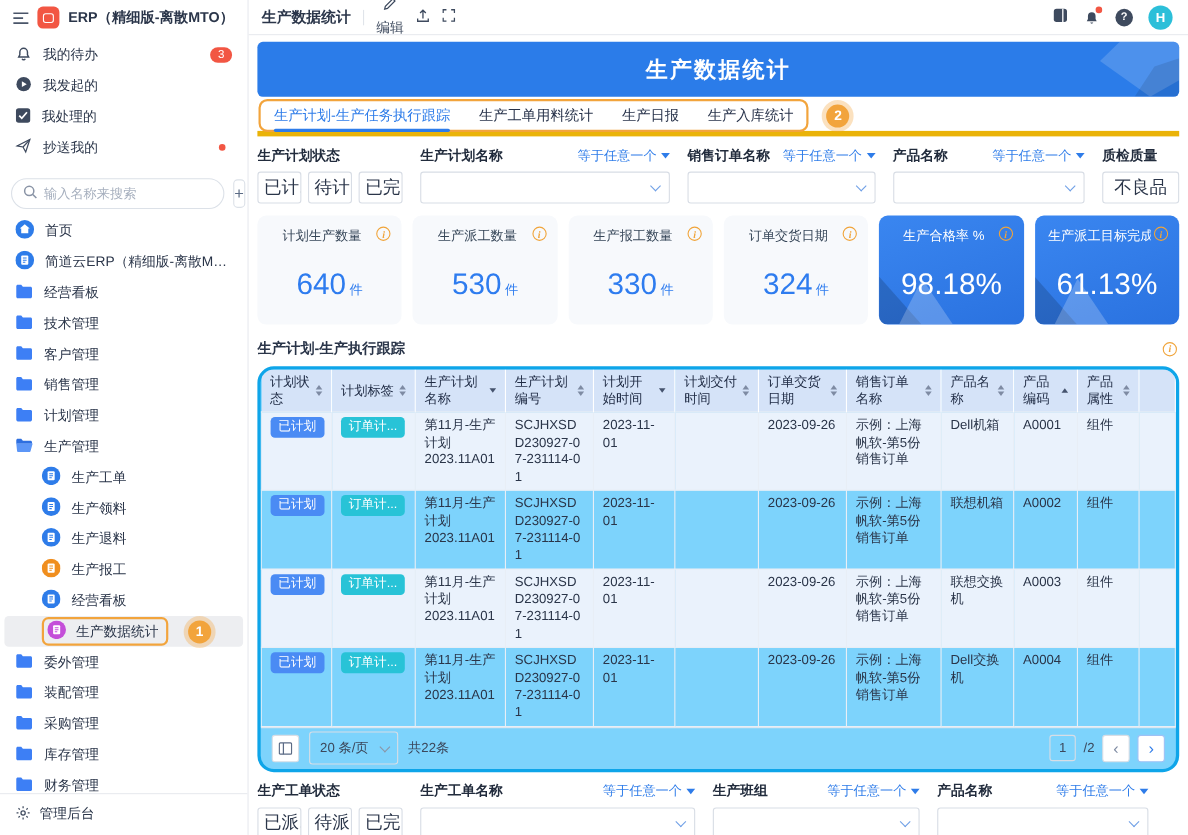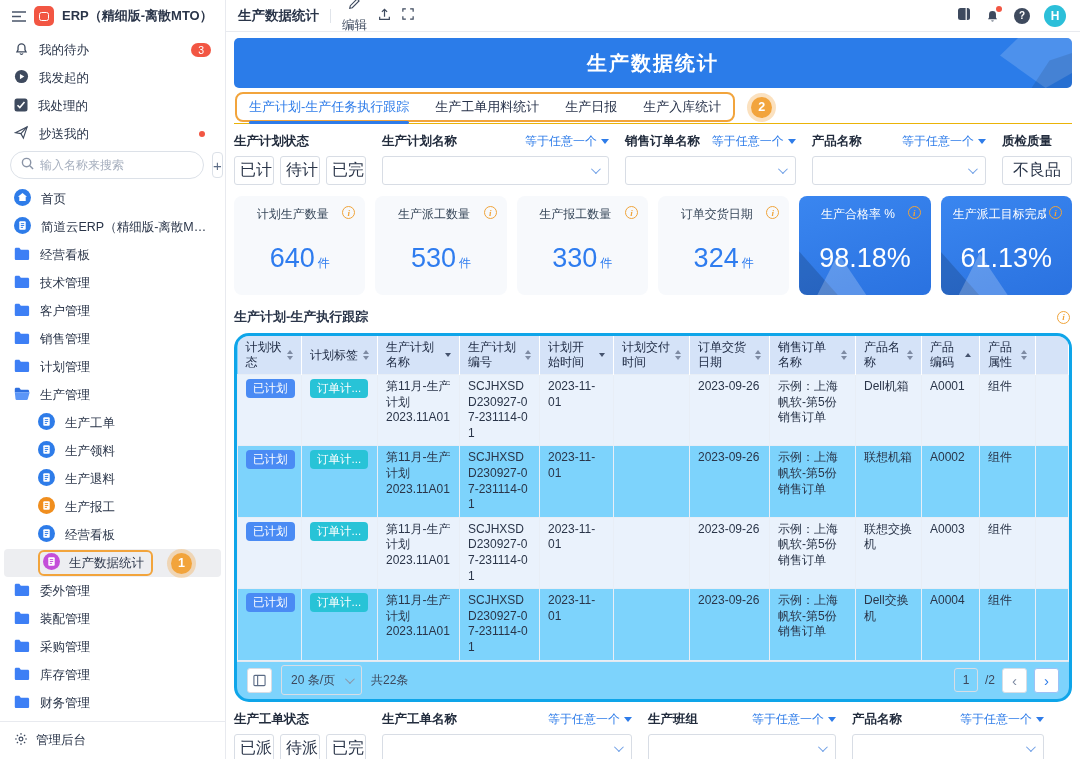--- a/index.html
+++ b/index.html
@@ -11,21 +11,21 @@
   .sb-header { height:32px; display:flex; align-items:center; gap:8px; padding:0 12px; }
   .hamburger { display:flex; align-items:center; cursor:pointer; }
   .applogo { width:20px; height:20px; border-radius:5px; background:#F25643; display:flex; align-items:center; justify-content:center; }
   .applogo i { display:block; width:10px; height:9px; border:1.6px solid #fff; border-radius:2.5px; }
   .sb-title { font-weight:bold; font-size:13px; white-space:nowrap; }
   .sb-quick { padding:4px 4px 0 4px; }
   .sb-item { height:28px; display:flex; align-items:center; gap:10px; padding:0 10px; border-radius:4px; cursor:pointer; }
   .sb-item .lbl { font-size:12.5px; white-space:nowrap; overflow:hidden; text-overflow:ellipsis; }
   .badge-red { margin-left:auto; background:#F25643; color:#fff; font-size:10.5px; padding:1px 7px; border-radius:9px; }
   .dot-red { margin-left:auto; margin-right:6px; width:6px; height:6px; border-radius:50%; background:#F25643; }
-  .sb-search { margin:3px 10px 6px 10px; display:flex; gap:8px; align-items:center; }
+  .sb-search { margin:14px 10px 6px 10px; display:flex; gap:8px; align-items:center; }
   .search-box { flex:1; height:28px; border:1px solid #DCE1E8; border-radius:15px; display:flex; align-items:center; padding:0 8px 0 10px; gap:6px; }
   .search-box input { border:none; outline:none; flex:1; font-size:12px; color:#2A3549; background:transparent; min-width:0; }
   .search-box input::placeholder { color:#A6AFBE; }
   .plus-btn { width:28px; height:26px; border:1px solid #DCE1E8; border-radius:4px; background:#fff; color:#5B6B85; font-size:15px; line-height:1; cursor:pointer; }
   .sb-nav { flex:1; overflow:hidden; padding:0 4px; }
   .sb-nav .sb-item.indent { padding-left:34px; }
   .sb-nav .sb-item.active { background:#EDEEF1; }
   .hl-wrap { display:flex; align-items:center; gap:9px; border:2px solid #F2A43C; border-radius:6px; padding:1px 7px 1px 3px; }
   .num-badge { width:21px; height:21px; min-width:21px; border-radius:50%; background:#F2A43C; color:#fff; font-weight:bold; font-size:12.5px; display:flex; align-items:center; justify-content:center; box-shadow:0 0 0 4px rgba(242,164,60,.33); margin-left:8px; }
   .sb-footer { border-top:1px solid #E8EAEF; height:38px; min-height:38px; display:flex; align-items:center; gap:8px; padding:0 14px; cursor:pointer; }
@@ -43,21 +43,21 @@
   .help-circle { width:16px; height:16px; border-radius:50%; background:#3E4A5E; color:#fff; font-size:10px; font-weight:bold; display:flex; align-items:center; justify-content:center; }
   .avatar { width:22px; height:22px; border-radius:50%; background:#2CBFD9; color:#fff; font-size:12px; font-weight:bold; display:flex; align-items:center; justify-content:center; }
 
   .content { flex:1; padding:6px 8px 0 8px; overflow:hidden; position:relative; }
 
   .banner { height:50px; border-radius:5px; background:#2B7CE9; position:relative; overflow:hidden; display:flex; align-items:center; justify-content:center; }
   .banner-title { color:#fff; font-size:20px; font-weight:bold; letter-spacing:2px; z-index:2; }
   .banner .dec1 { position:absolute; right:0; top:0; width:120px; height:50px; background:rgba(255,255,255,.16); clip-path:polygon(55% 0,100% 0,100% 70%,78% 100%,40% 35%); }
   .banner .dec2 { position:absolute; right:0; top:0; width:90px; height:50px; background:rgba(0,0,0,.10); clip-path:polygon(100% 30%,100% 100%,55% 100%,75% 45%); }
 
-  .tabs-row { position:relative; border-bottom:1px solid #eab308; height:33px; display:flex; align-items:center; margin-top:3px; }
+  .tabs-row { position:relative; border-bottom:5px solid #eab308; height:33px; display:flex; align-items:center; margin-top:3px; }
   .tabs-box { display:inline-flex; align-items:center; gap:26px; border:2px solid #F2A43C; border-radius:8px; padding:4px 12px; margin-left:1px; }
   .tab { font-size:13px; color:#27324A; cursor:pointer; white-space:nowrap; }
   .tab.active { color:#2E7CE9; }
   .tab-underline { position:absolute; left:15px; bottom:-1px; width:160px; height:3px; border-radius:2px; background:#2E7CE9; }
 
   
   .filters { display:flex; gap:16px; margin-top:9px; align-items:flex-start; }
   .fg { display:flex; flex-direction:column; gap:6px; }
   .flabel { font-weight:bold; font-size:12.5px; color:#222C3D; white-space:nowrap; }
   .frow { display:flex; align-items:center; justify-content:space-between; gap:8px; }

